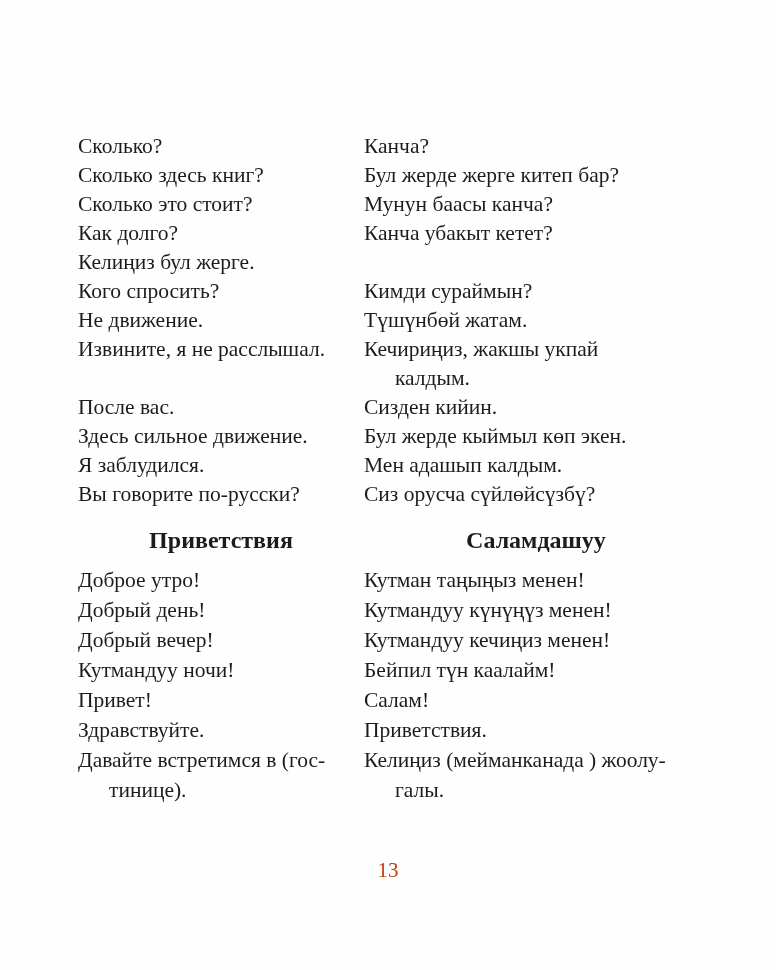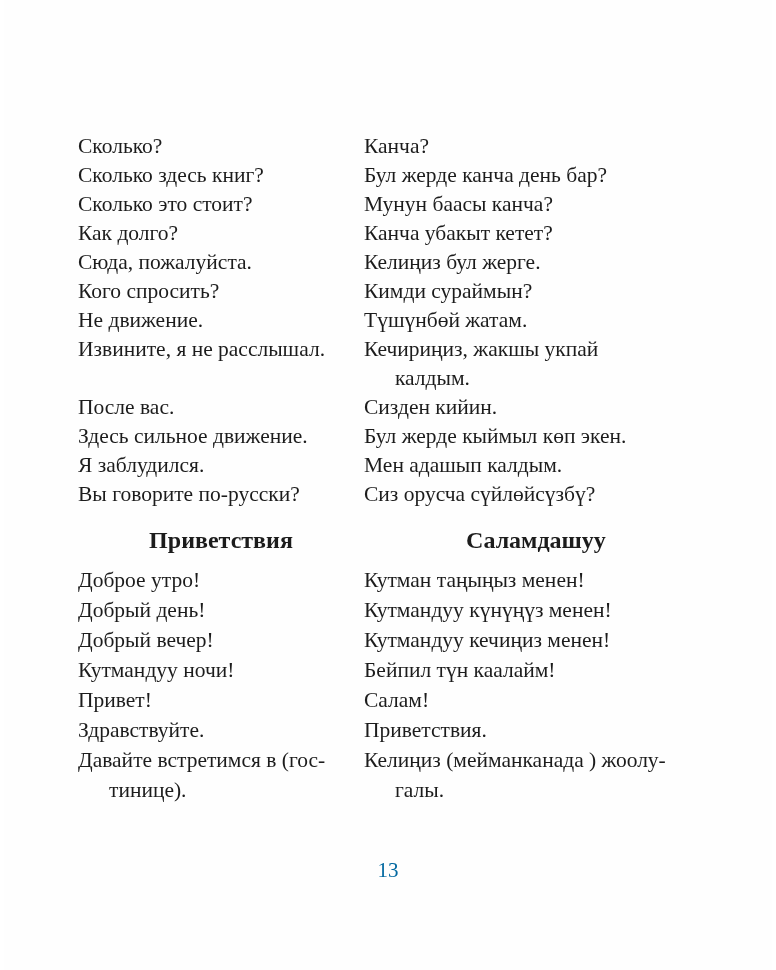--- a/index.html
+++ b/index.html
@@ -47,51 +47,50 @@
     white-space: normal;
   }
   .page-number {
     position: absolute;
     top: 856px;
     left: 0;
     right: 0;
     text-align: center;
     font-size: 21px;
     line-height: 28px;
-    color: #0369a1;
+    color: #c2410c;
   }
 </style>
 </head>
 <body>
 
 <div class="page">
   <main class="content">
       <section class="section">
   <div class="row">
     <div class="cell ru">Сколько?</div>
     <div class="cell ky">Канча?</div>
   </div>
 
   <div class="row">
     <div class="cell ru">Сколько здесь книг?</div>
-    <div class="cell ky">Бул жерде канча день бар?</div>
+    <div class="cell ky">Бул жерде жерге китеп бар?</div>
   </div>
 
   <div class="row">
     <div class="cell ru">Сколько это стоит?</div>
     <div class="cell ky">Мунун баасы канча?</div>
   </div>
 
   <div class="row">
     <div class="cell ru">Как долго?</div>
     <div class="cell ky">Канча убакыт кетет?</div>
   </div>
 
   <div class="row">
-    <div class="cell ru">Сюда, пожалуйста.</div>
     <div class="cell ky">Келиңиз бул жерге.</div>
   </div>
 
   <div class="row">
     <div class="cell ru">Кого спросить?</div>
     <div class="cell ky">Кимди сураймын?</div>
   </div>
 
   <div class="row">
     <div class="cell ru">Не движение.</div>

